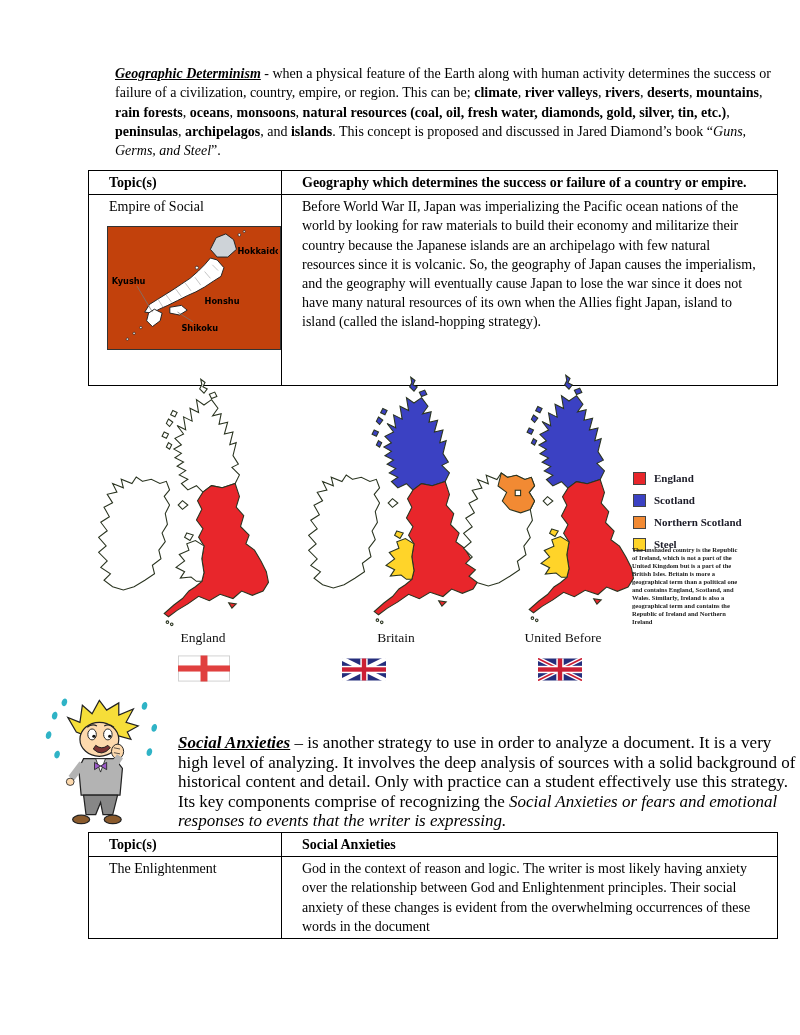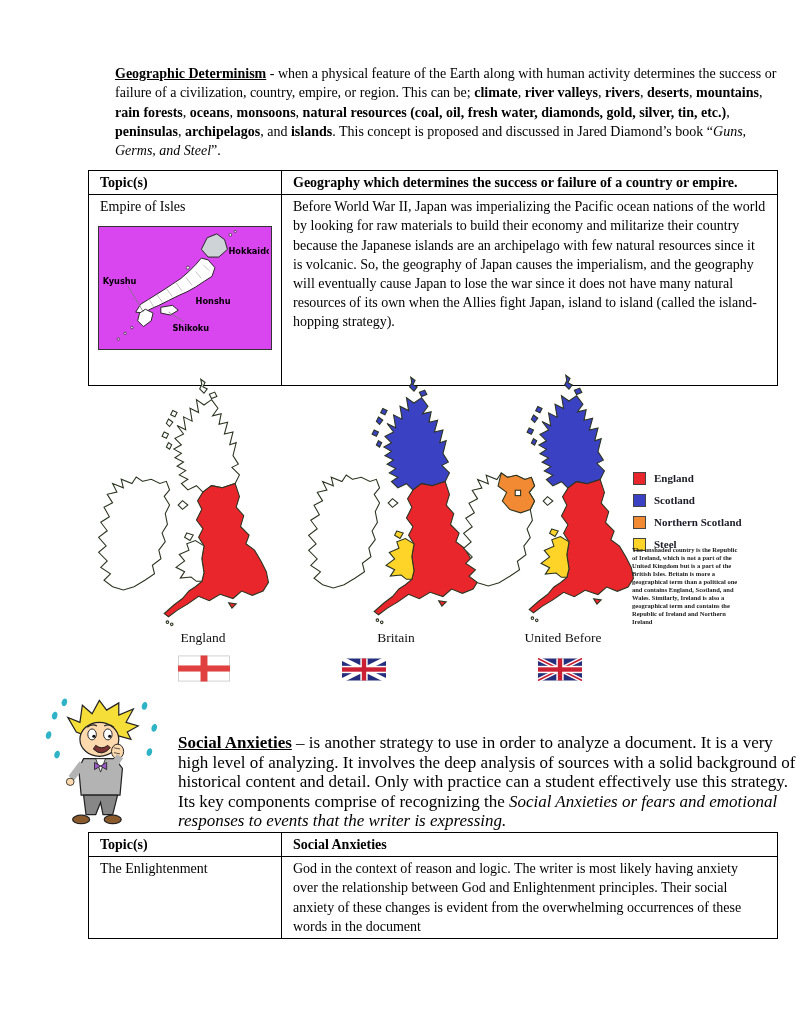--- a/index.html
+++ b/index.html
@@ -3,29 +3,29 @@
 <meta charset="utf-8">
 <style>
   html,body{margin:0;padding:0;background:#fff;}
   .page{position:relative;width:800px;height:1035px;background:#ffffff;
         font-family:"Liberation Serif",serif;color:#000;overflow:hidden;}
   p{margin:0;}
   .intro{position:absolute;left:115px;top:64px;width:664px;font-size:14px;line-height:19.3px;}
   .social-text{position:absolute;left:178px;top:733px;width:618px;font-size:17px;line-height:19.6px;}
   .rt-b{font-weight:bold;}
   .rt-i{font-style:italic;}
-  .rt-u{text-decoration:underline;}
+  .rt-u{text-decoration:underline;font-style:italic;}
   .doc-table{position:absolute;border-collapse:collapse;background:#fff;table-layout:fixed;}
   .doc-table th,.doc-table td{border:1px solid #000;vertical-align:top;text-align:left;
-        font-size:14px;line-height:19.2px;padding:2px 11px;font-weight:normal;}
+        font-size:14px;line-height:19.2px;padding:2px 20px;font-weight:normal;}
   .doc-table th{font-weight:bold;}
   .t1{left:88px;top:170px;width:690px;}
   .t2{left:88px;top:832px;width:690px;}
   .t1 td.topic-cell{height:186px;}
-  .japan-box{margin:10px 12px 4px -2px;width:172px;height:122px;border:1px solid #333;background:#d946ef;}
+  .japan-box{margin:10px 12px 4px -2px;width:172px;height:122px;border:1px solid #333;background:#c2410c;}
   .japan-box svg{display:block;}
   .jlabel{font-family:"DejaVu Sans",sans-serif;font-weight:bold;font-size:8.5px;}
   .uk-map{position:absolute;width:220px;height:258px;}
   .uk-map path,.uk-map rect,.uk-map circle{stroke:#2a3420;stroke-width:1;}
   #map1{left:80px;top:376px;}
   #map2{left:290px;top:374px;}
   #map3{left:445px;top:372px;}
   .map-caption{position:absolute;top:630px;font-size:13.5px;text-align:center;color:#111;}
   #cap1{left:123px;width:160px;}
   #cap2{left:316px;width:160px;}
@@ -54,21 +54,21 @@
         <col style="width:193px">
         <col>
       </colgroup>
     <tbody>
         <tr>
       <th>Topic(s)</th>
       <th>Geography which determines the success or failure of a country or empire.</th>
     </tr>
     <tr>
       <td class="topic-cell">
-        <div>Empire of Isles</div>
+        <div>Empire of Social</div>
         <div class="japan-box">
           <svg width="170" height="120" viewBox="0 0 176 122">
 
             <circle cx="136" cy="7" r="1.4" fill="#fff" stroke="#222" stroke-width="0.7"></circle>
             <circle cx="141" cy="3.5" r="1.1" fill="#fff" stroke="#222" stroke-width="0.7"></circle>
 
             <path d="M112,10 L122,6 L130,12 L133,22 L124,30 L113,30 L106,22 Z" stroke="#222" fill="#ced3d8"></path>
 
             <path d="M113,33 L120,41 L117,50 L109,55 L100,61 L91,66 L82,70 L72,75 L62,80 L53,84 L46,88 L38,87 L43,79 L51,74 L59,69 L67,64 L76,58 L85,52 L93,45 L100,38 L106,31 Z" fill="#fff" stroke="#222"></path>
             <g stroke="#999" stroke-width="0.6">

